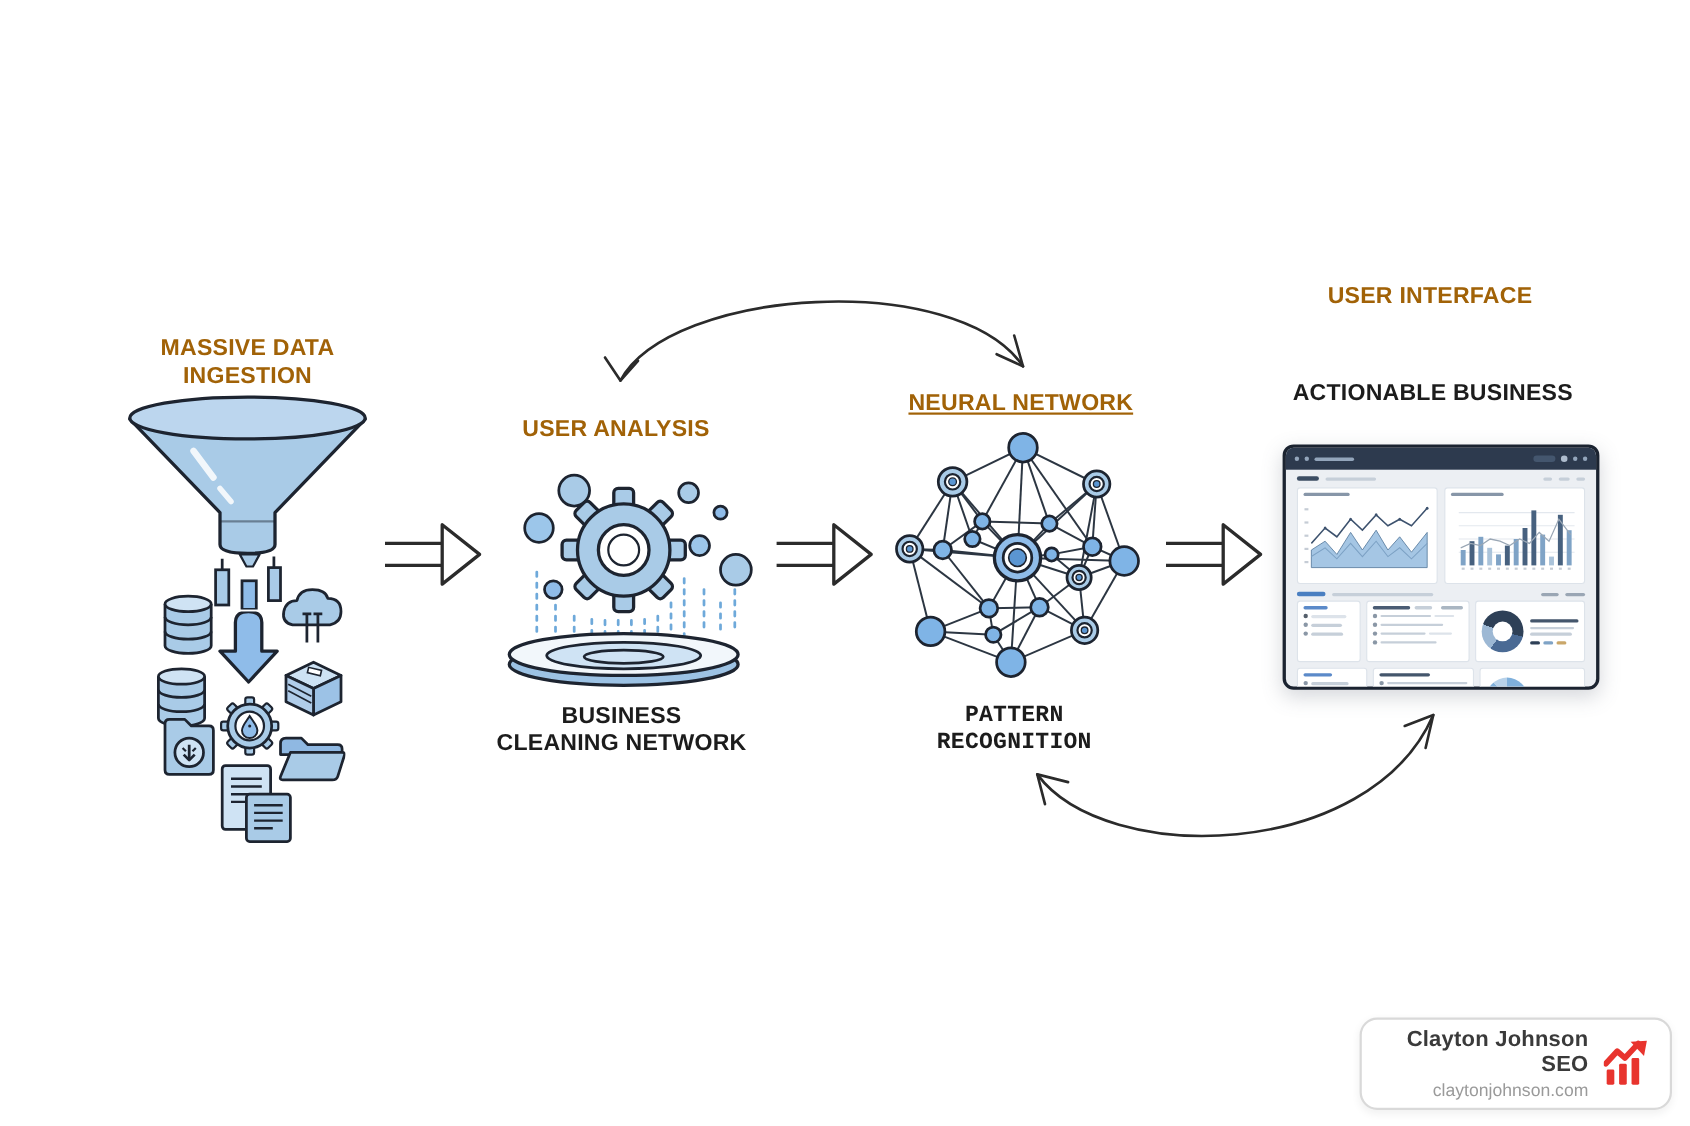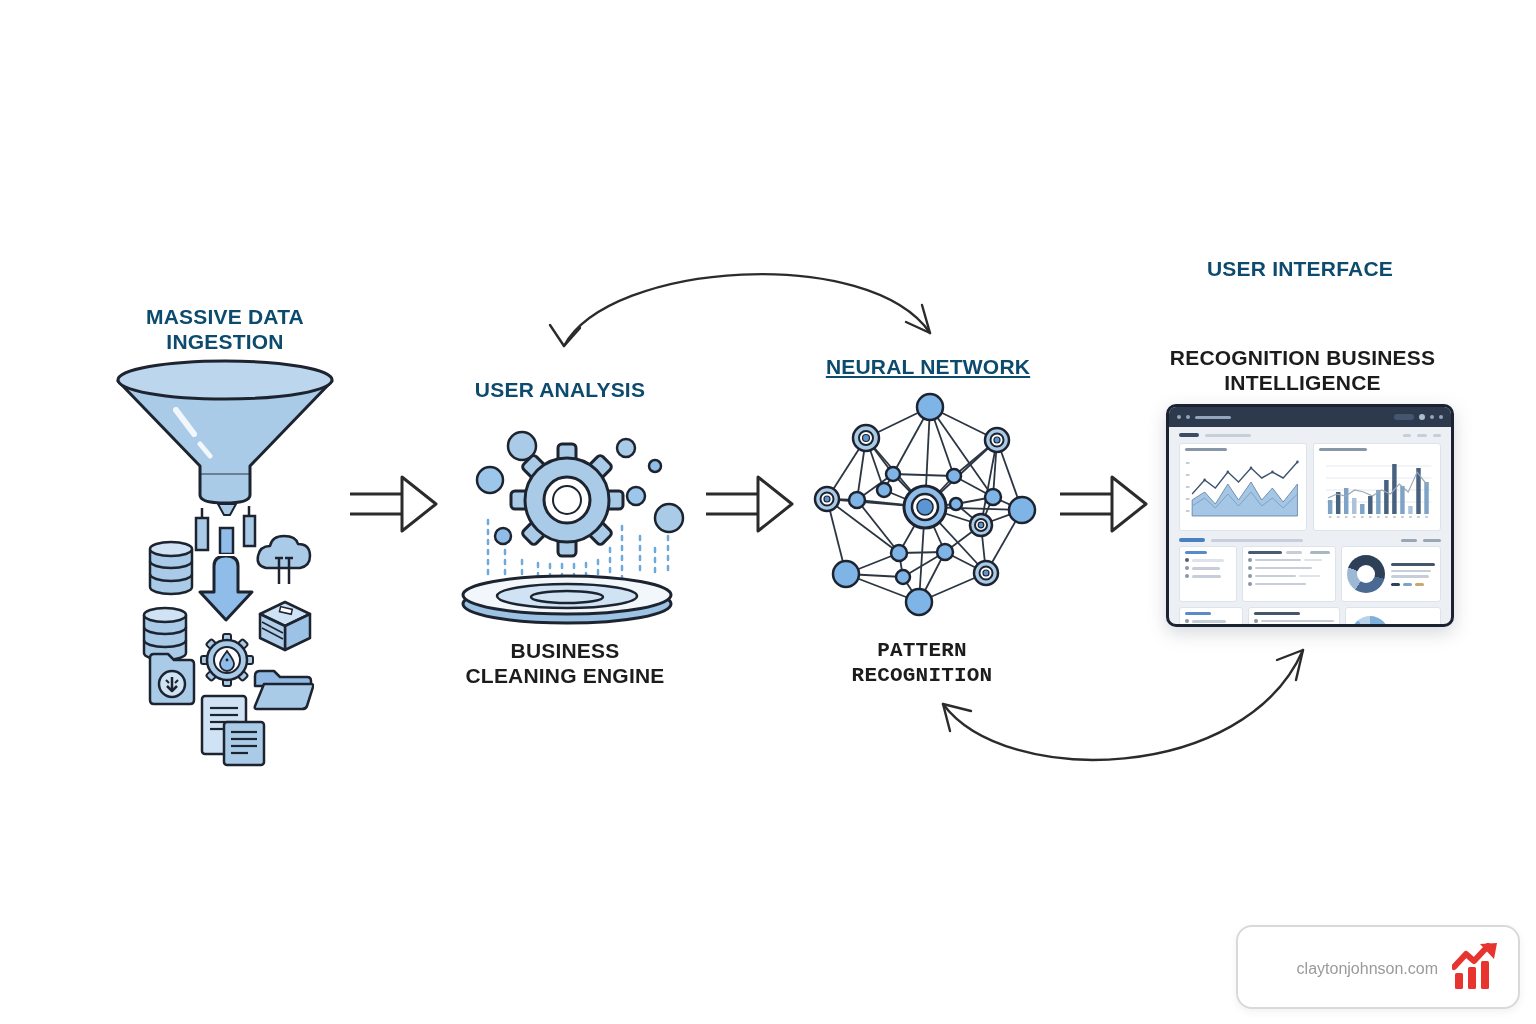--- a/index.html
+++ b/index.html
@@ -1,19 +1,19 @@
 <!DOCTYPE html>
 <html><head>
 <meta charset="utf-8">
 <style>
   html,body{margin:0;padding:0;background:#fff;}
   #canvas{position:relative;width:1536px;height:1024px;background:#ffffff;overflow:hidden;
           font-family:"Liberation Sans", sans-serif;}
   .abs{position:absolute;}
-  .stage-title{font-weight:bold;color:#0c4a6e;font-size:21px;line-height:1.18;text-align:center;letter-spacing:.2px;}
+  .stage-title{font-weight:bold;color:#a16207;font-size:21px;line-height:1.18;text-align:center;letter-spacing:.2px;}
   .stage-sub{font-weight:bold;color:#1c1c1c;font-size:21px;line-height:1.2;text-align:center;letter-spacing:.2px;}
   svg{display:block;}
   
   #dashboard{left:1166px;top:404px;width:282px;height:217px;border:3px solid #1b2330;border-radius:10px;
              background:#eceff3;box-shadow:0 6px 18px rgba(90,100,115,.25);overflow:hidden;}
   .db-topbar{height:20px;background:#2d3a4e;display:flex;align-items:center;padding:0 8px;gap:5px;}
   .db-dot{width:4px;height:4px;border-radius:50%;background:#93a5bb;}
   .db-bar{height:3px;border-radius:2px;background:#93a5bb;}
   .db-sub{display:flex;align-items:center;gap:6px;padding:6px 10px 2px;}
   .ph{border-radius:2px;background:#c6cfd9;}
@@ -220,21 +220,21 @@
         <rect x="-9" y="-56" width="18" height="20" rx="4" transform="rotate(315)"></rect>
       </g>
       <circle r="42" fill="#a9cbe7" stroke="#1d2430" stroke-width="3"></circle>
       <circle r="23" fill="#ffffff" stroke="#1d2430" stroke-width="3"></circle>
       <circle r="14" fill="#ffffff" stroke="#1d2430" stroke-width="2"></circle>
     </g>
   </svg>
 
   <div class="abs stage-sub" style="left:430px;top:638px;width:270px;">
     <div>BUSINESS</div>
-    <div>CLEANING ENGINE</div>
+    <div>CLEANING NETWORK</div>
   </div>
 
   <div class="abs stage-title" style="left:798px;top:355px;width:260px;text-decoration:underline;">NEURAL NETWORK</div>
 
   <svg class="abs" style="left:806px;top:386px;" width="240" height="245" viewBox="0 0 240 245">
     <g stroke="#2c3642" stroke-width="1.8">
       <line x1="124" y1="21" x2="60" y2="52"></line>
         <line x1="124" y1="21" x2="191" y2="54"></line>
       <line x1="124" y1="21" x2="87" y2="88"></line>
         <line x1="124" y1="21" x2="148" y2="90"></line>
@@ -329,22 +329,21 @@
     <circle cx="119" cy="121" r="8" fill="#5b96d2" stroke="#1d2430" stroke-width="1.5"></circle>
   </svg>
 
   <div class="abs stage-sub" style="left:792px;top:638px;width:260px;font-family:Liberation Mono, monospace;">
     <div>PATTERN</div>
     <div>RECOGNITION</div>
   </div>
 
   <div class="abs stage-title" style="left:1170px;top:257px;width:260px;">USER INTERFACE</div>
   <div class="abs stage-sub" style="left:1155px;top:345px;width:295px;">
-    <div>RECOGNITION BUSINESS</div>
-    <div>INTELLIGENCE</div>
+    <div>ACTIONABLE BUSINESS</div>
   </div>
 
   <div id="dashboard" class="abs">
     <div class="db-topbar">
       <div class="db-dot"></div>
       <div class="db-dot"></div>
       <div class="db-bar" style="width:36px;"></div>
       <div style="flex:1;"></div>
       <div class="db-bar" style="width:20px;height:6px;background:#44566e;border-radius:3px;"></div>
       <div class="db-dot" style="width:6px;height:6px;background:#aebccd;"></div>
@@ -512,20 +511,21 @@
             <div class="ph" style="width:40px;height:3px;background:#44566c;"></div>
 
           </div>
         </div>
       </div>
     </div>
   </div>
 
   <div id="badge" class="abs">
     <div class="badge-text">
+      <div class="badge-title">Clayton Johnson SEO</div>
       <div class="badge-domain">claytonjohnson.com</div>
     </div>
     <svg width="46" height="48" viewBox="0 0 46 48">
       <g fill="#e8342e">
         <rect x="3" y="30" width="8" height="16" rx="1.5"></rect>
         <rect x="16" y="24" width="8" height="22" rx="1.5"></rect>
         <rect x="29" y="18" width="8" height="28" rx="1.5"></rect>
       </g>
       <path d="M2,24 L14,11 L22,18 L36,3" fill="none" stroke="#e8342e" stroke-width="6" stroke-linecap="round" stroke-linejoin="round"></path>
       <polygon points="28,1 45,0 42,16" fill="#e8342e"></polygon>

